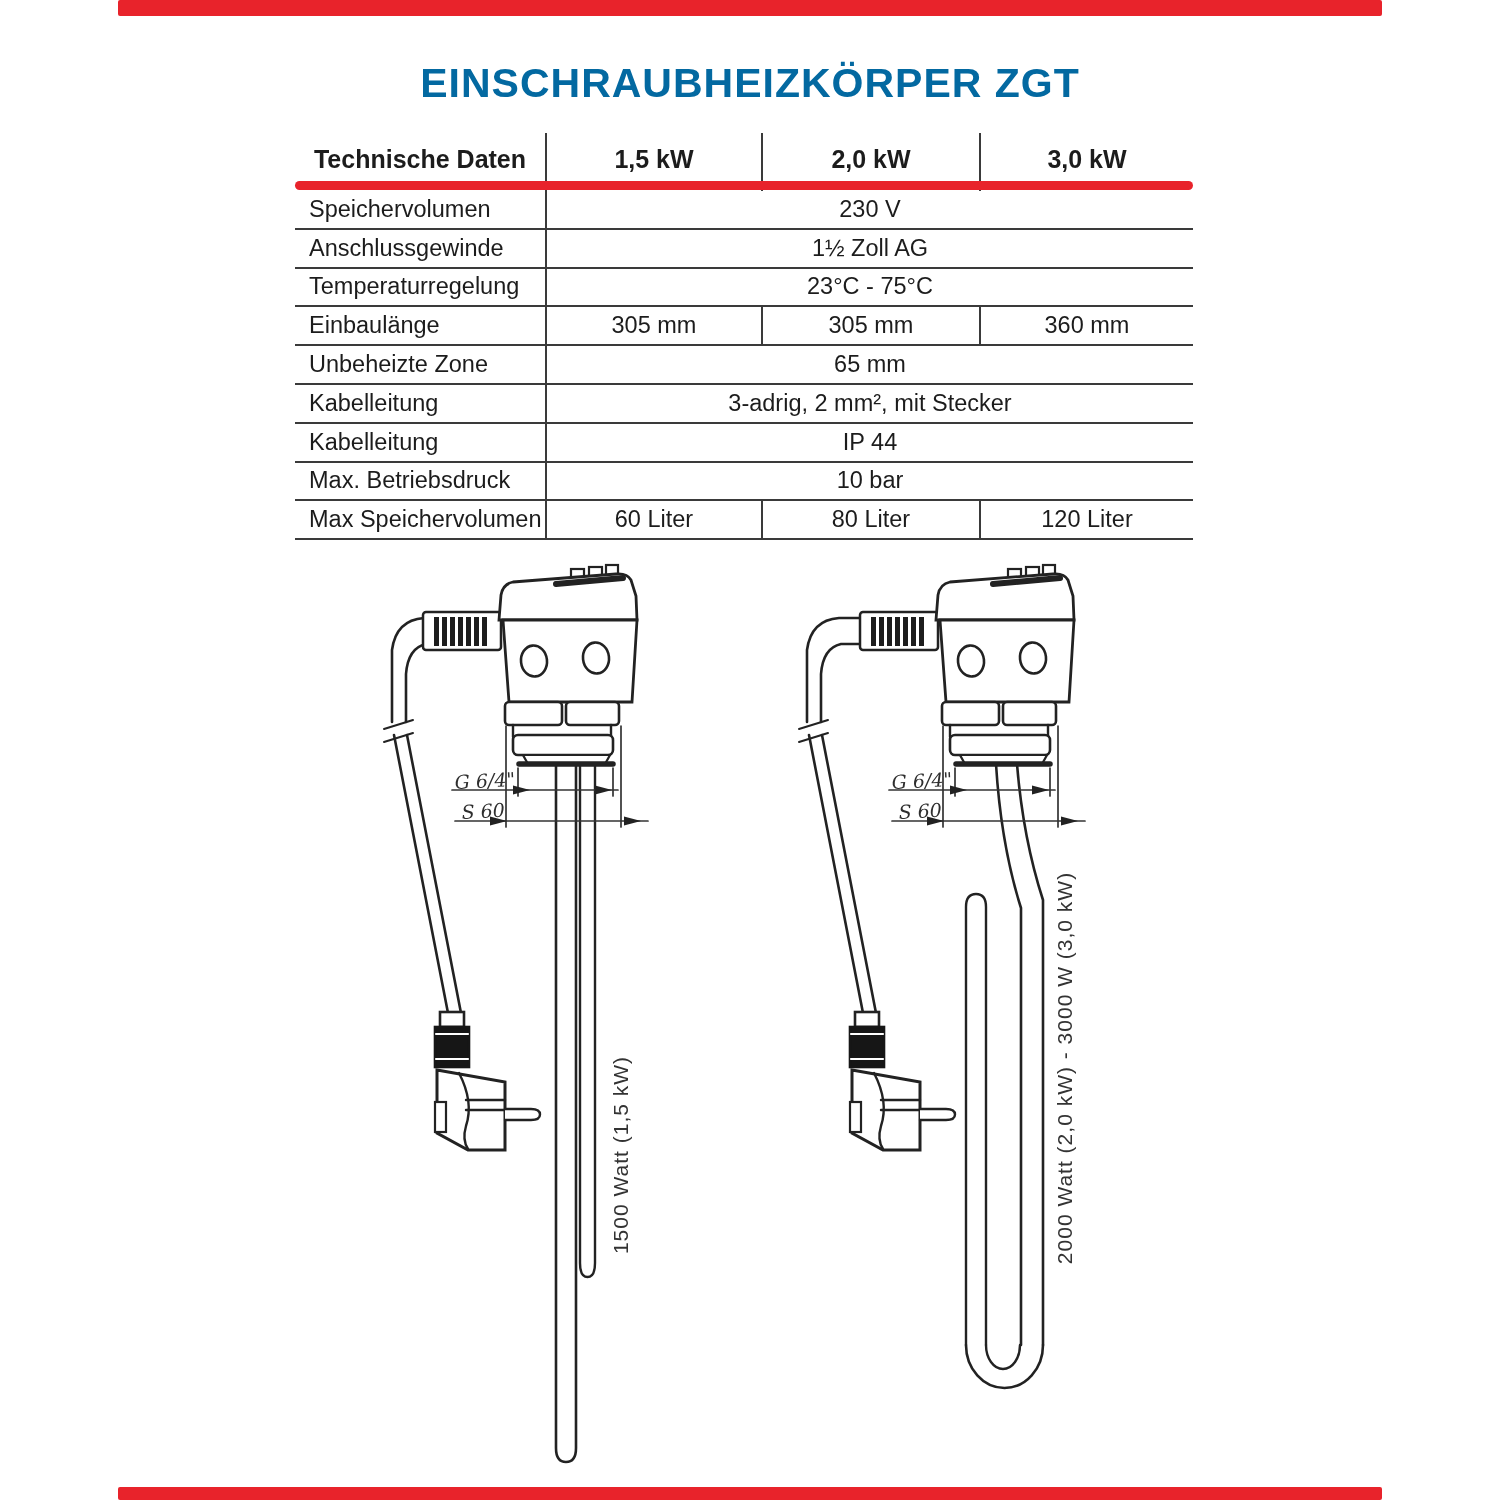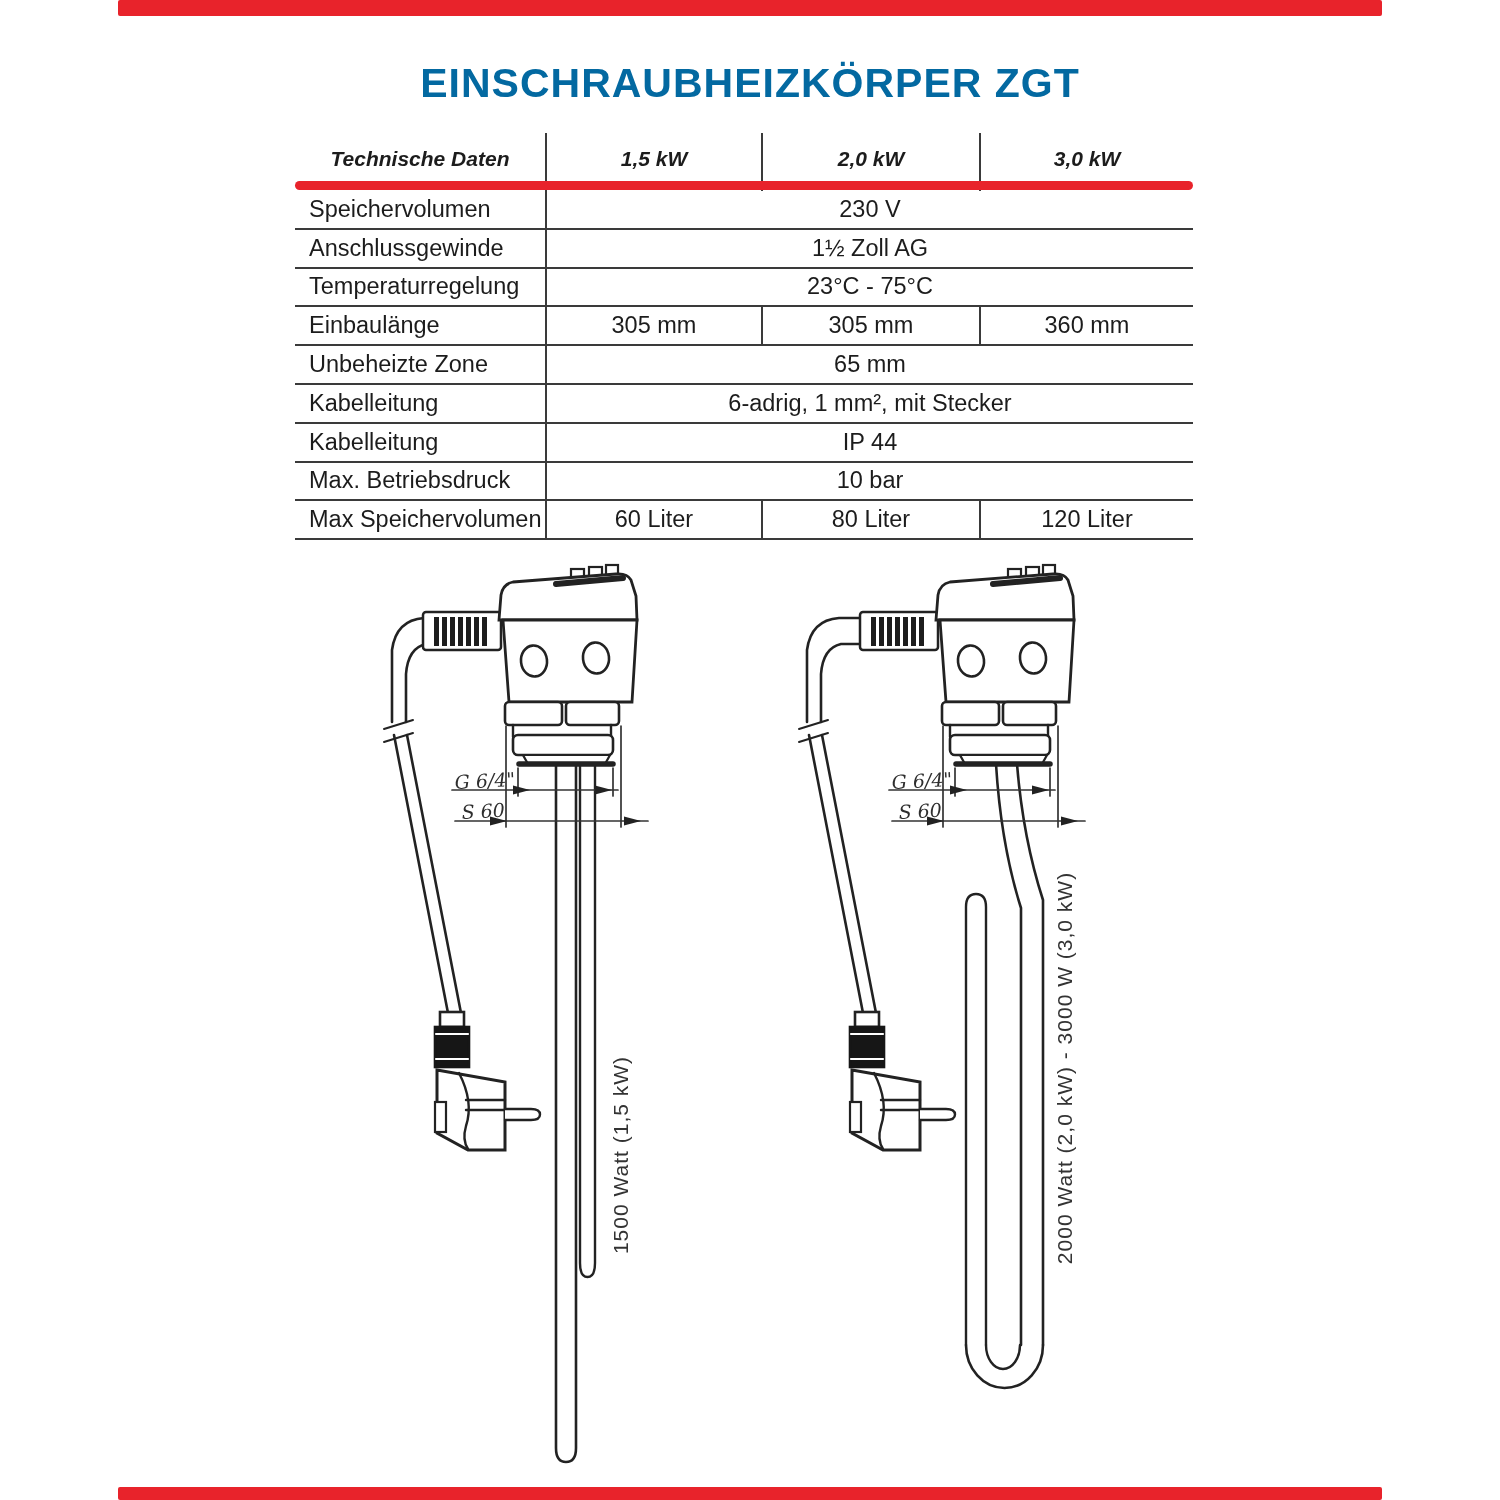--- a/index.html
+++ b/index.html
@@ -50,23 +50,22 @@
     align-items: center;
     justify-content: center;
     white-space: nowrap;
   }
   .cell.label {
     justify-content: flex-start;
     padding-left: 14px;
   }
   .cell.head {
     font-weight: bold;
-    font-size: 21px;
+    font-size: 25px;
     padding-bottom: 6px;
-    font-style: italic;
   }
   .vr  { border-right: 2px solid #3a3a3a; }
   .hr  { border-bottom: 2px solid #3a3a3a; }
   .span3 { grid-column: span 3; }
   .red-divider {
     position: absolute;
     left: 0;
     top: 48px;
     width: 898px;
     height: 9px;
@@ -115,21 +114,21 @@
 
   <div class="cell label vr hr">Einbaulänge</div>
   <div class="cell vr hr">305 mm</div>
   <div class="cell vr hr">305 mm</div>
   <div class="cell hr">360 mm</div>
 
   <div class="cell label vr hr">Unbeheizte Zone</div>
   <div class="cell hr span3">65 mm</div>
 
   <div class="cell label vr hr">Kabelleitung</div>
-  <div class="cell hr span3">6-adrig, 1 mm², mit Stecker</div>
+  <div class="cell hr span3">3-adrig, 2 mm², mit Stecker</div>
 
   <div class="cell label vr hr">Kabelleitung</div>
   <div class="cell hr span3">IP 44</div>
 
   <div class="cell label vr hr">Max. Betriebsdruck</div>
   <div class="cell hr span3">10 bar</div>
 
   <div class="cell label vr hr">Max Speichervolumen</div>
   <div class="cell vr hr">60 Liter</div>
   <div class="cell vr hr">80 Liter</div>

